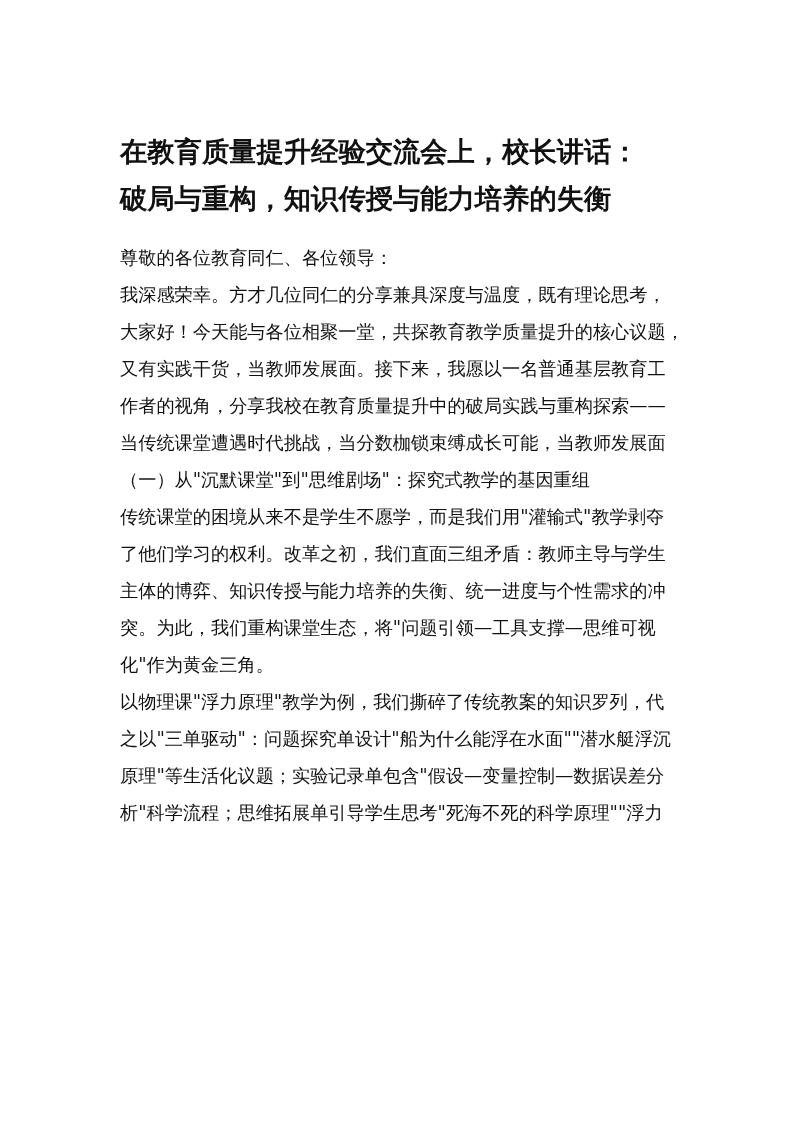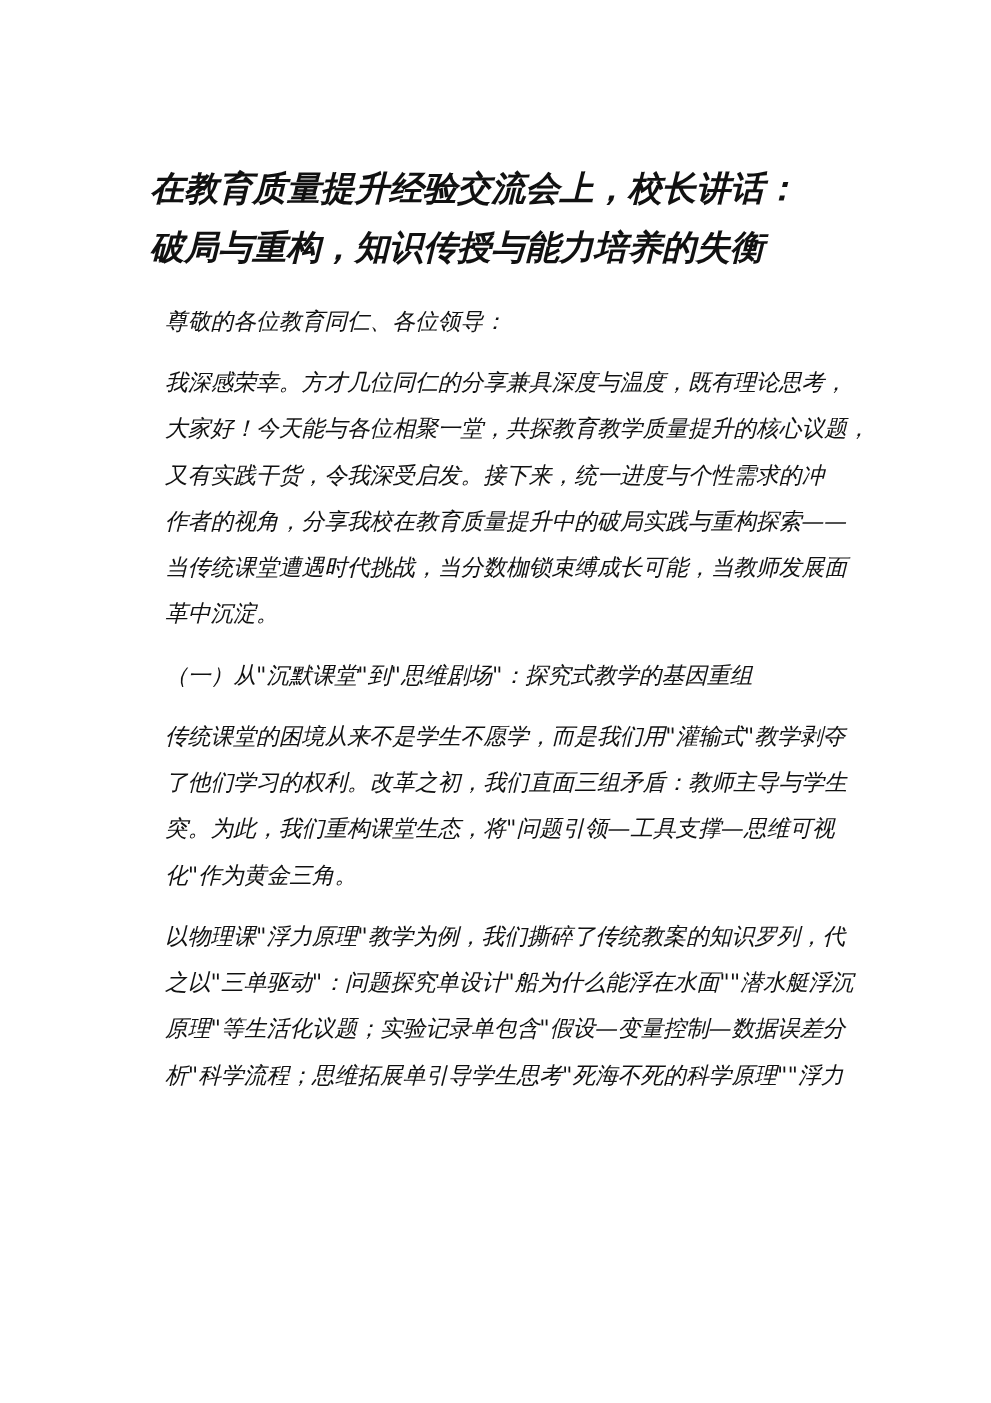--- a/index.html
+++ b/index.html
@@ -34,59 +34,58 @@
     }
     .body-text {
       font-family: "DejaVu Serif", "Liberation Serif", serif;
       font-size: 18.2px;
       line-height: 37px;
       margin: 0;
       text-align: justify;
       text-align-last: left;
     }
     .para {
-      margin: 12px;
+      margin: 0;
     }
     .line {
       display: block;
       white-space: nowrap;
-      font-style: italic;
     }
   </style>
 </head>
 <body>
 
 <div class="page">
   <h1 class="title">
     <span class="line">在教育质量提升经验交流会上，校长讲话：</span>
     <span class="line">破局与重构，知识传授与能力培养的失衡</span>
   </h1>
 
   <div class="body-text">
     <p class="para">
       <span class="line">尊敬的各位教育同仁、各位领导：</span>
     </p>
 
     <p class="para">
       <span class="line">我深感荣幸。方才几位同仁的分享兼具深度与温度，既有理论思考，</span>
       <span class="line">大家好！今天能与各位相聚一堂，共探教育教学质量提升的核心议题，</span>
-      <span class="line">又有实践干货，令我深受启发。接下来，统一进度与个性需求的冲</span>
+      <span class="line">又有实践干货，当教师发展面。接下来，我愿以一名普通基层教育工</span>
       <span class="line">作者的视角，分享我校在教育质量提升中的破局实践与重构探索——</span>
       <span class="line">当传统课堂遭遇时代挑战，当分数枷锁束缚成长可能，当教师发展面</span>
-      <span class="line">革中沉淀。</span>
     </p>
 
 
     <p class="para">
       <span class="line">（一）从"沉默课堂"到"思维剧场"：探究式教学的基因重组</span>
     </p>
 
     <p class="para">
       <span class="line">传统课堂的困境从来不是学生不愿学，而是我们用"灌输式"教学剥夺</span>
       <span class="line">了他们学习的权利。改革之初，我们直面三组矛盾：教师主导与学生</span>
+      <span class="line">主体的博弈、知识传授与能力培养的失衡、统一进度与个性需求的冲</span>
       <span class="line">突。为此，我们重构课堂生态，将"问题引领—工具支撑—思维可视</span>
       <span class="line">化"作为黄金三角。</span>
     </p>
 
     <p class="para">
       <span class="line">以物理课"浮力原理"教学为例，我们撕碎了传统教案的知识罗列，代</span>
       <span class="line">之以"三单驱动"：问题探究单设计"船为什么能浮在水面""潜水艇浮沉</span>
       <span class="line">原理"等生活化议题；实验记录单包含"假设—变量控制—数据误差分</span>
       <span class="line">析"科学流程；思维拓展单引导学生思考"死海不死的科学原理""浮力</span>
     </p>

